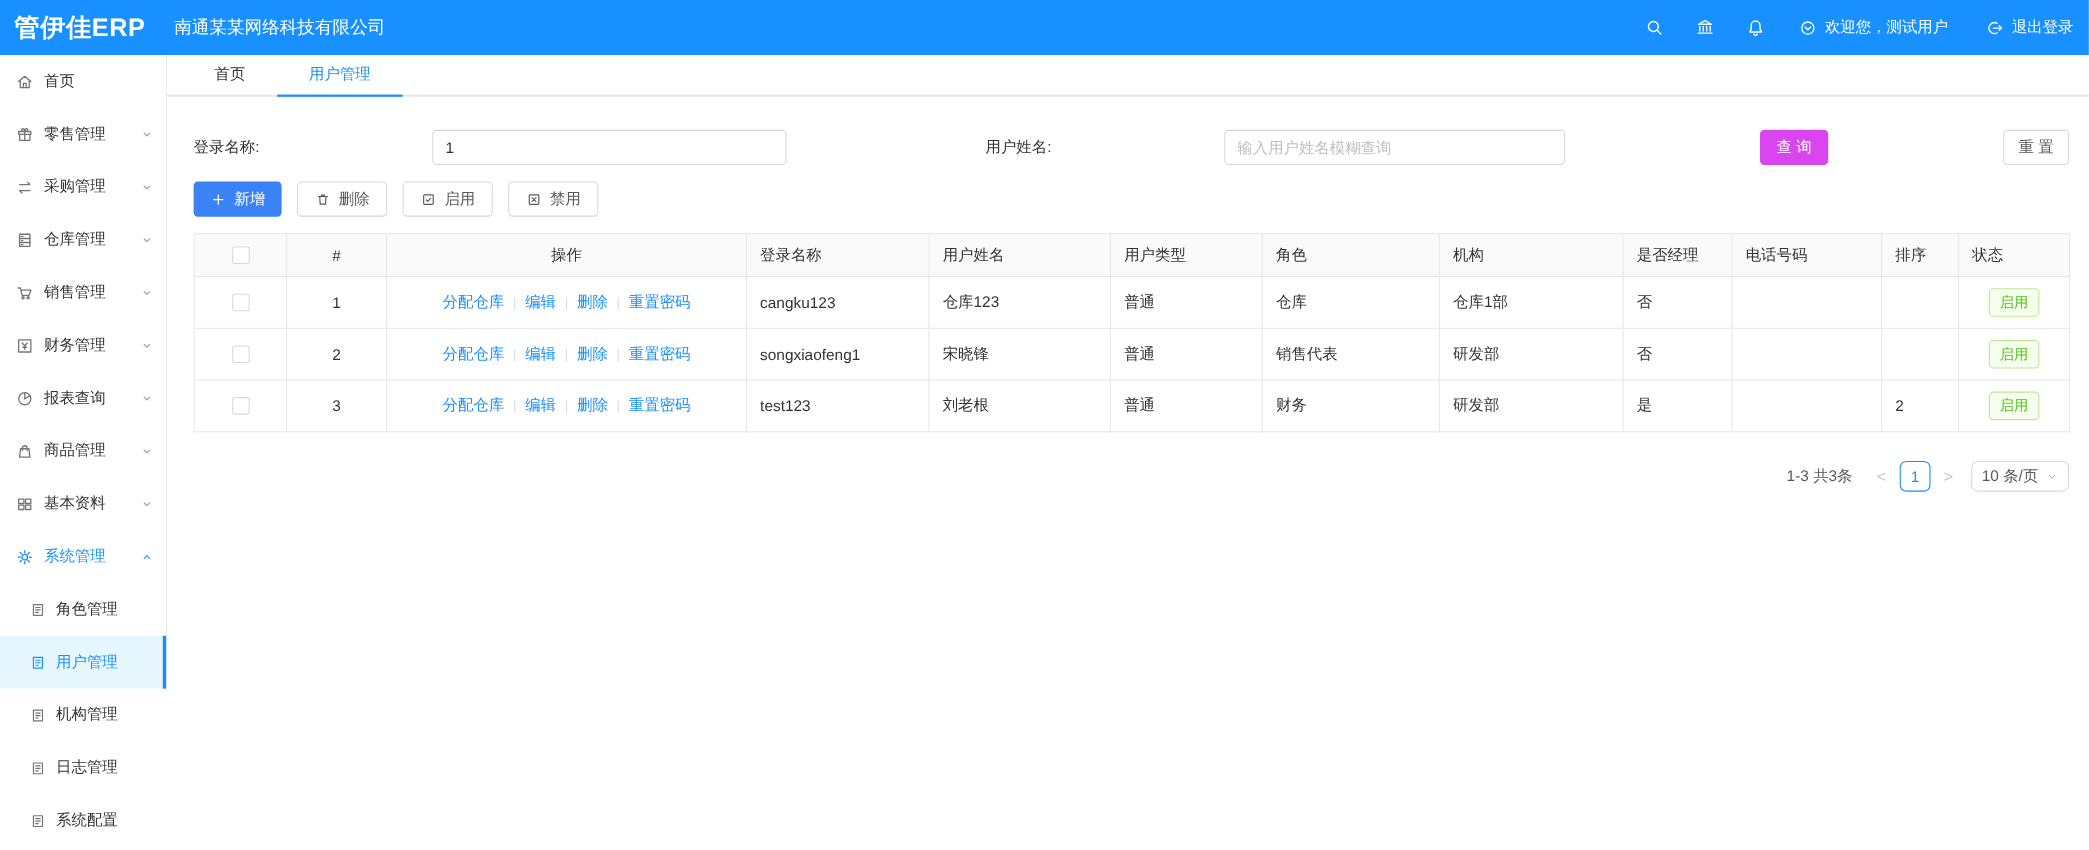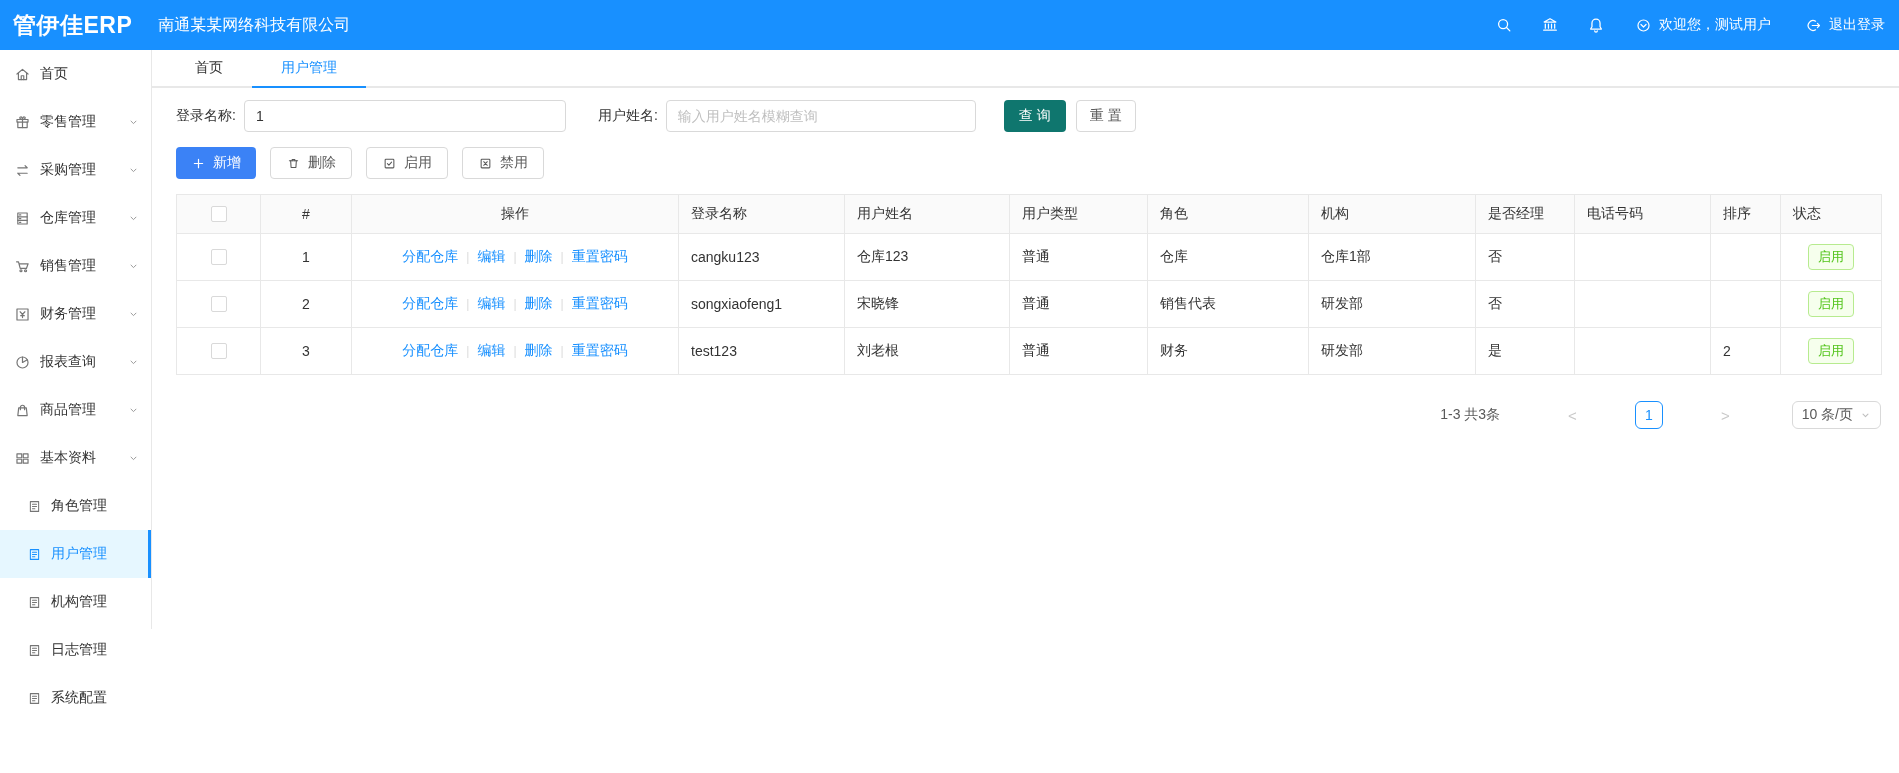--- a/index.html
+++ b/index.html
@@ -55,33 +55,33 @@
     font-size:14px; color:#333; cursor:pointer; position:relative;
   }
   .tab.active { color:#1890ff; }
   .tab.active::after {
     content:""; position:absolute; left:0; right:0; bottom:-2px; height:2px; background:#1890ff;
   }
 
   .content { padding:0 18px 0 24px; }
 
   
-  .filter-row { margin-top:12px; display:flex; align-items:center; }
+  .filter-row { margin-top:30px; display:flex; align-items:center;justify-content:space-between; }
   .f-label { font-size:14px; color:#333; white-space:nowrap; }
   .f-label2 { margin-left:32px; }
   .f-input {
     height:32px; border:1px solid #d9d9d9; border-radius:4px;
     margin-left:8px; padding:0 11px; font-size:14px; color:#333;
     font-family:"Liberation Sans", sans-serif; outline:none;
   }
   .f-input::placeholder { color:#bfbfbf; }
   .f-input-login { width:322px; }
   .f-input-name { width:310px; }
   .btn { height:32px; border-radius:4px; font-size:14px; cursor:pointer; font-family:"Liberation Sans", sans-serif; }
-  .btn-search { width:62px; margin-left:28px; background:#0f766e; color:#fff; border:none; }
+  .btn-search { width:62px; margin-left:28px; background:#d946ef; color:#fff; border:none; }
   .btn-reset { width:60px; margin-left:10px; background:#fff; color:#595959; border:1px solid #d9d9d9; }
 
   
   .toolbar { margin-top:15px; display:flex; }
   .tb-btn {
     height:32px; display:inline-flex; align-items:center; gap:7px;
     padding:0 15px; border-radius:4px; font-size:14px; cursor:pointer; margin-right:14px;
     font-family:"Liberation Sans", sans-serif;
   }
   .tb-add { background:#3b82f6; color:#fff; border:none; }
@@ -101,21 +101,21 @@
   .op-link { color:#1890ff; cursor:pointer; text-decoration:none; }
   .op-sep { color:#dcdcdc; margin:0 8px; font-size:12px; }
   .badge-enabled {
     display:inline-block; padding:3px 9px; font-size:13px; line-height:18px;
     color:#52c41a; background:#f6ffed; border:1px solid #b7eb8f; border-radius:4px;
   }
 
   
   .pagination {
     width:1705px; margin-top:26px; display:flex; align-items:center; justify-content:flex-end;
-    color:#595959; font-size:14px;gap:46px;
+    color:#595959; font-size:14px;
   }
   .pg-total { margin-right:18px; }
   .pg-arrow { color:#c8c8c8; font-size:15px; cursor:pointer; padding:0 4px; }
   .pg-page {
     width:28px; height:28px; line-height:26px; text-align:center; margin:0 8px;
     border:1px solid #1890ff; color:#1890ff; border-radius:6px; background:#fff; cursor:pointer;
   }
   .pg-size {
     height:28px; margin-left:12px; border:1px solid #d9d9d9; border-radius:6px;
     display:flex; align-items:center; padding:0 9px; gap:7px; color:#595959; cursor:pointer; background:#fff;
@@ -308,20 +308,34 @@
           </svg>
       </span>
       <span class="mi-label">基本资料</span>
       <span class="mi-chev">
         <svg viewBox="0 0 20 20" fill="none" stroke="currentColor" stroke-width="1.8" stroke-linecap="round" stroke-linejoin="round">
             <path d="M5.5 7.5 L10 12 L14.5 7.5"></path>
           </svg>
       </span>
     </div>
 
+    <div class="menu-item active-parent">
+      <span class="mi-icon">
+        <svg viewBox="0 0 20 20" fill="none" stroke="currentColor" stroke-width="1.4" stroke-linecap="round">
+            <circle cx="10" cy="10" r="2.9"></circle>
+            <path d="M10 3 V5.3 M10 14.7 V17 M3 10 H5.3 M14.7 10 H17 M5.05 5.05 L6.7 6.7 M13.3 13.3 L14.95 14.95 M14.95 5.05 L13.3 6.7 M6.7 13.3 L5.05 14.95"></path>
+          </svg>
+      </span>
+      <span class="mi-label">系统管理</span>
+      <span class="mi-chev">
+        <svg viewBox="0 0 20 20" fill="none" stroke="currentColor" stroke-width="1.8" stroke-linecap="round" stroke-linejoin="round">
+            <path d="M5.5 12 L10 7.5 L14.5 12"></path>
+          </svg>
+      </span>
+    </div>
 
     <div class="menu-item submenu-item">
       <span class="mi-icon">
         <svg viewBox="0 0 20 20" fill="none" stroke="currentColor" stroke-width="1.4" stroke-linecap="round" stroke-linejoin="round">
             <rect x="4.5" y="3.5" width="11" height="13"></rect>
             <path d="M7.3 7 H12.7 M7.3 10 H12.7 M7.3 13 H10.5"></path>
           </svg>
       </span>
       <span class="mi-label">角色管理</span>
     </div>

